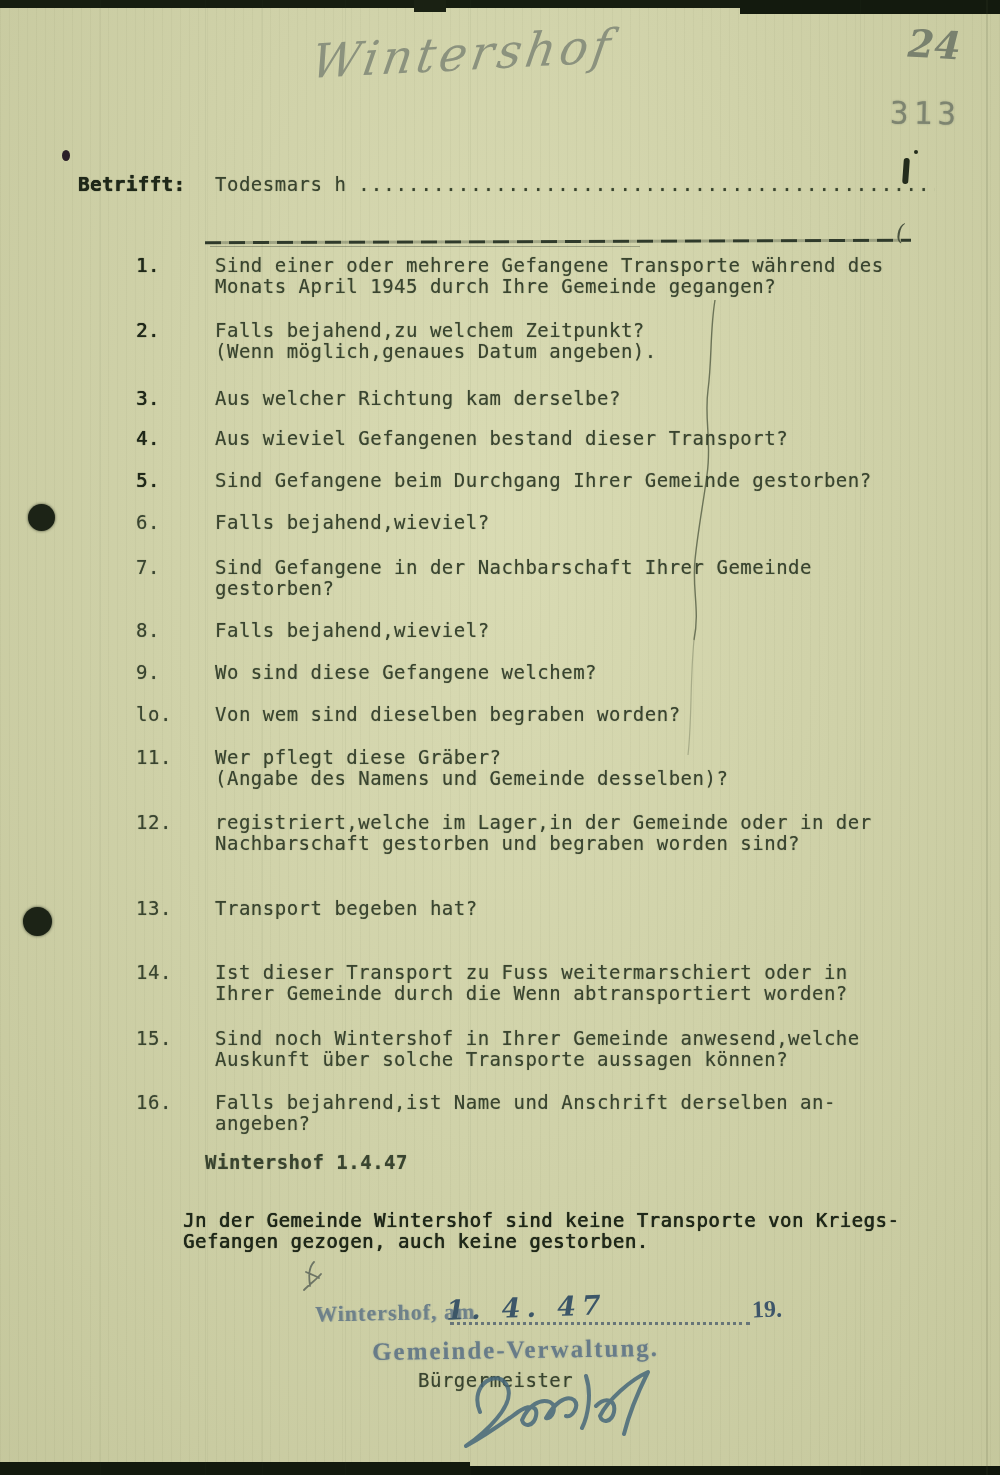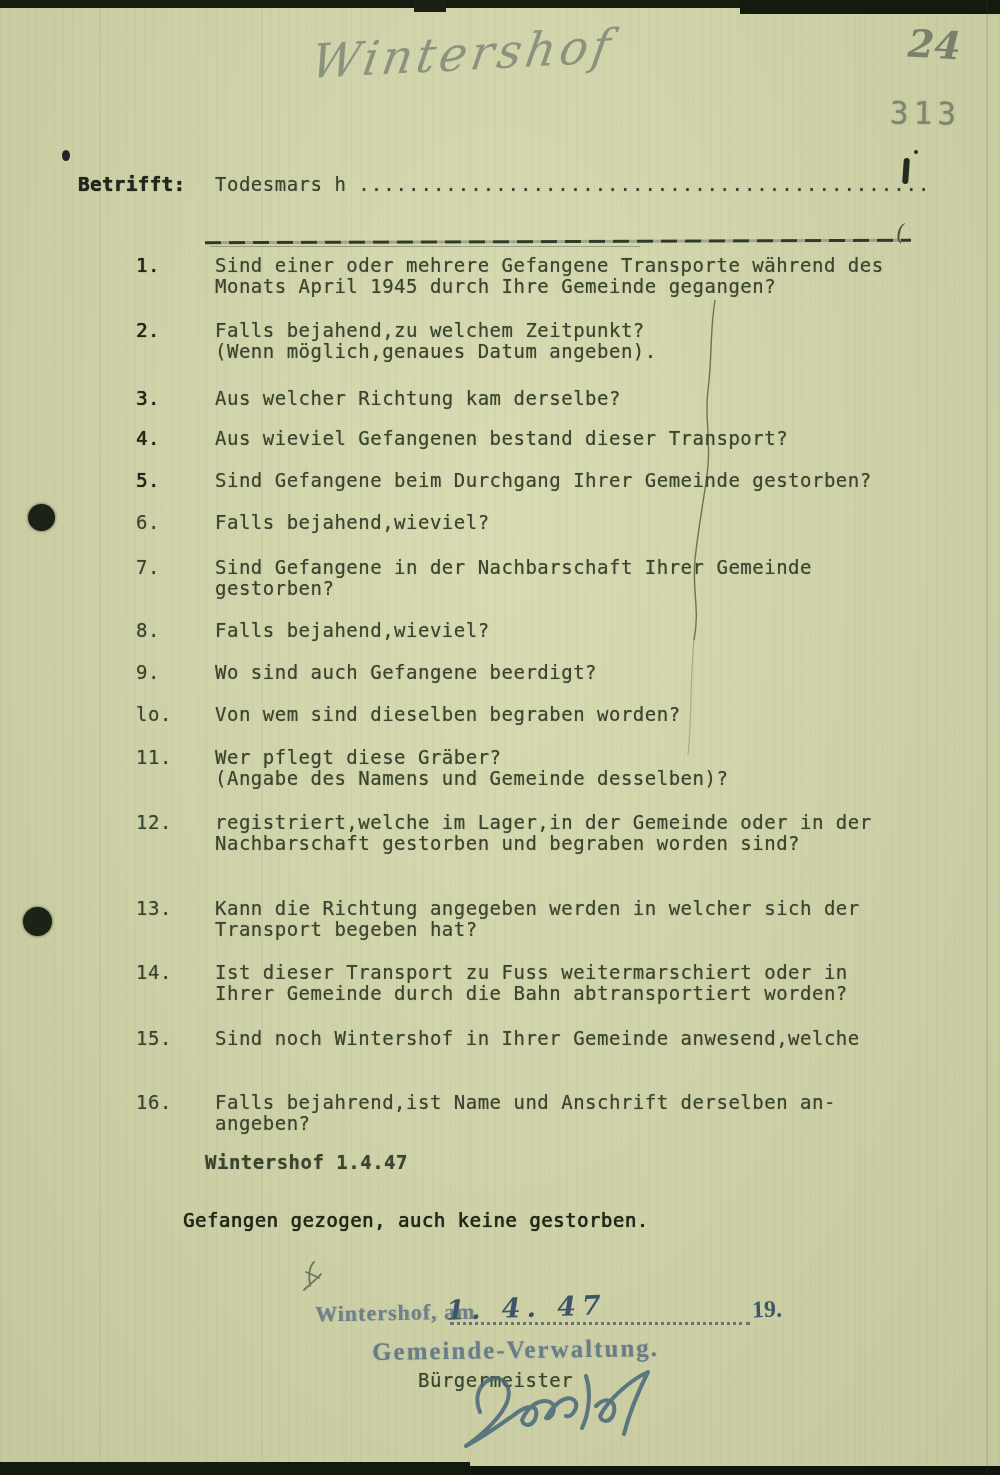--- a/index.html
+++ b/index.html
@@ -163,21 +163,21 @@
   </div>
   <div class="q" style="top:620px">
     <span class="tw no">8.</span>
     <span class="tw tx">
       <span class="ln">Falls bejahend,wieviel?</span>
     </span>
   </div>
   <div class="q" style="top:662px">
     <span class="tw no">9.</span>
     <span class="tw tx">
-      <span class="ln">Wo sind auch Gefangene beerdigt?</span>
+      <span class="ln">Wo sind diese Gefangene welchem?</span>
     </span>
   </div>
   <div class="q" style="top:704px">
     <span class="tw no">lo.</span>
     <span class="tw tx">
       <span class="ln">Von wem sind dieselben begraben worden?</span>
     </span>
   </div>
   <div class="q" style="top:747px">
     <span class="tw no">11.</span>
@@ -189,47 +189,48 @@
   <div class="q" style="top:812px">
     <span class="tw no">12.</span>
     <span class="tw tx">
       <span class="ln">registriert,welche im Lager,in der Gemeinde oder in der</span>
       <span class="ln">Nachbarschaft gestorben und begraben worden sind?</span>
     </span>
   </div>
   <div class="q" style="top:898px">
     <span class="tw no">13.</span>
     <span class="tw tx">
-      <span class="ln">Kann die Richtung angegeben werden in welcher sich der</span>
       <span class="ln">Transport begeben hat?</span>
     </span>
   </div>
   <div class="q" style="top:962px">
     <span class="tw no">14.</span>
     <span class="tw tx">
       <span class="ln">Ist dieser Transport zu Fuss weitermarschiert oder in</span>
-      <span class="ln">Ihrer Gemeinde durch die Bahn abtransportiert worden?</span>
+      <span class="ln">Ihrer Gemeinde durch die Wenn abtransportiert worden?</span>
     </span>
   </div>
   <div class="q" style="top:1028px">
     <span class="tw no">15.</span>
     <span class="tw tx">
       <span class="ln">Sind noch Wintershof in Ihrer Gemeinde anwesend,welche</span>
+      <span class="ln">Auskunft über solche Transporte aussagen können?</span>
     </span>
   </div>
   <div class="q" style="top:1092px">
     <span class="tw no">16.</span>
     <span class="tw tx">
       <span class="ln">Falls bejahrend,ist Name und Anschrift derselben an-</span>
       <span class="ln">angeben?</span>
     </span>
   </div>
 
   <div class="abs tw place-date">Wintershof 1.4.47</div>
   <div class="abs tw statement">
+    <span class="ln b">Jn der Gemeinde Wintershof sind keine Transporte von Kriegs-</span>
     <span class="ln b">Gefangen gezogen, auch keine gestorben.</span>
   </div>
 
   <svg class="mark-svg" width="24" height="38" viewBox="0 0 24 38">
     <path d="M14,2 C8,8 9,18 10,26 M4,30 C10,24 18,18 21,14 M6,12 C10,14 16,16 19,18" fill="none" stroke="#6d7565" stroke-width="1.8" stroke-linecap="round"></path>
   </svg>
 
   <div class="abs stamp stamp-row-prefix">Wintershof, am</div>
   <div class="stamp-dotline"></div>
   <div class="abs pencil hw-date">1. 4. 47</div>

